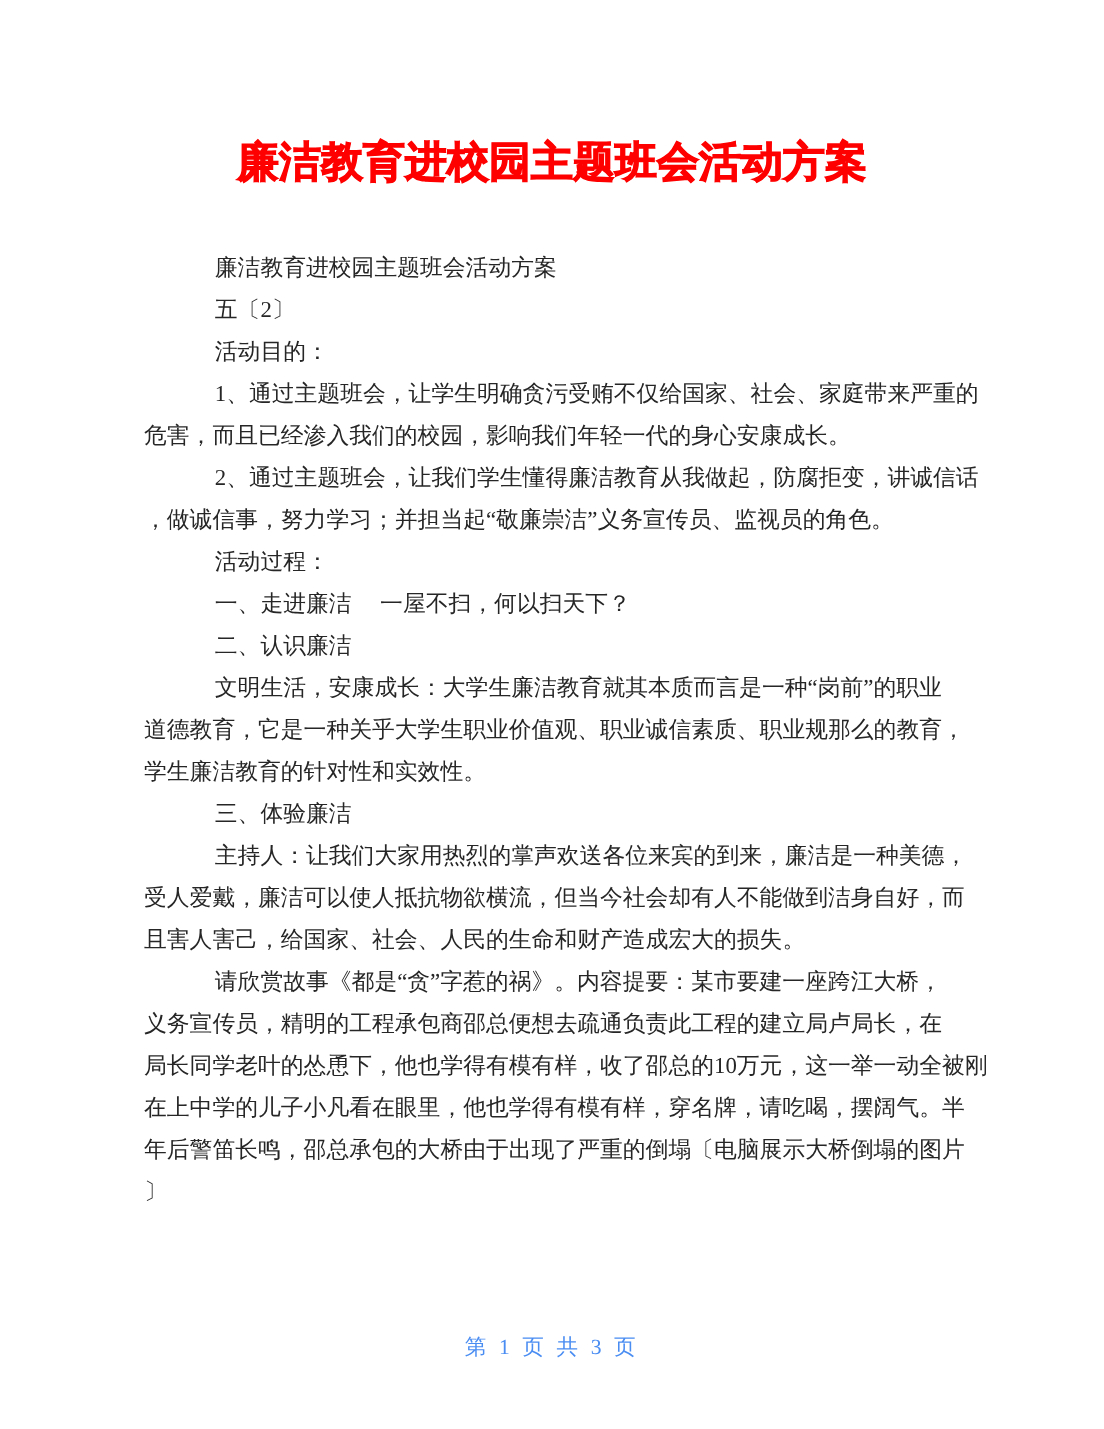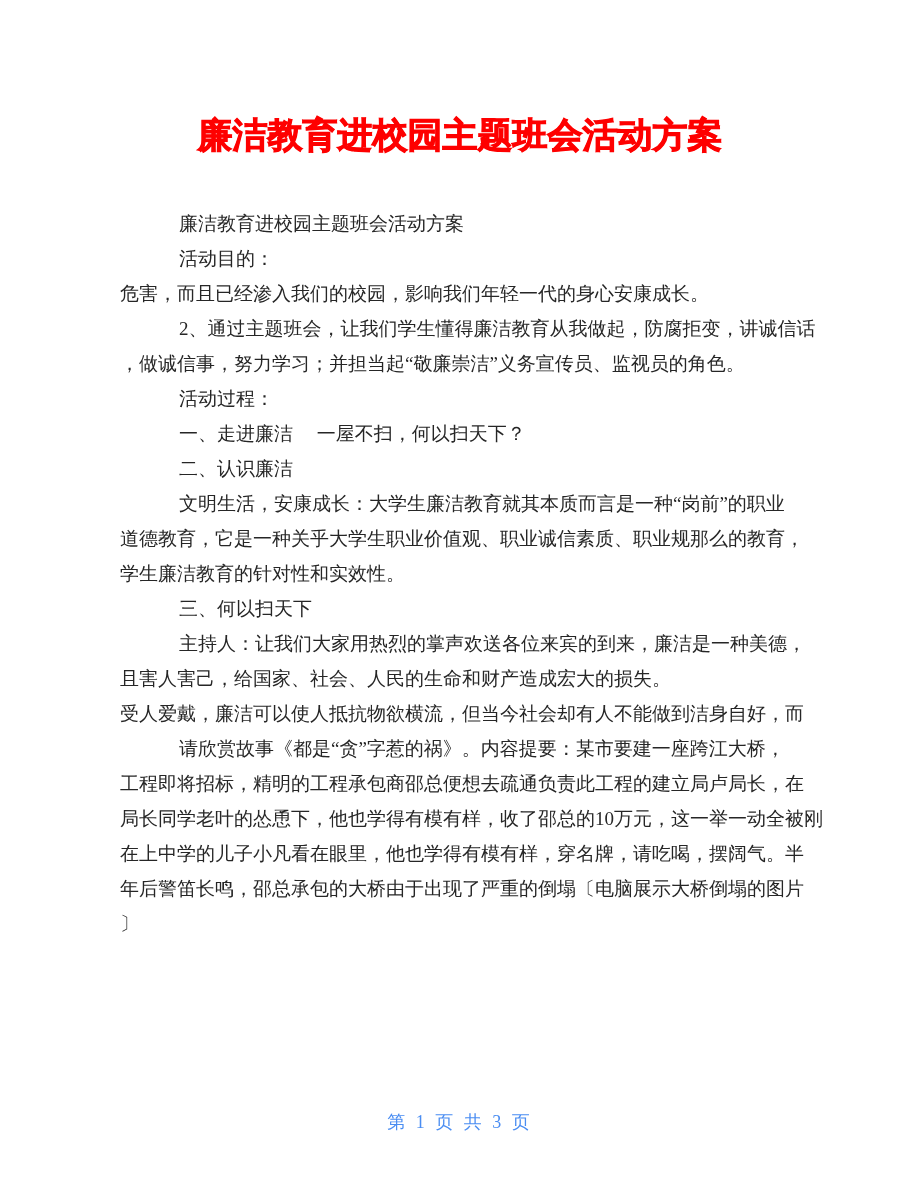--- a/index.html
+++ b/index.html
@@ -57,36 +57,38 @@
   }
 </style>
 </head>
 <body>
 
 <div class="page">
   <h1 class="doc-title" style="color: rgb(254, 0, 0);">廉洁教育进校园主题班会活动方案</h1>
 
   <div class="body-text" id="body-lines" style="color: rgb(38, 38, 38);">
       <div class="line indent">廉洁教育进校园主题班会活动方案</div>
+      <div class="line indent">五〔2〕</div>
       <div class="line indent">活动目的：</div>
+      <div class="line indent">1、通过主题班会，让学生明确贪污受贿不仅给国家、社会、家庭带来严重的</div>
       <div class="line">危害，而且已经渗入我们的校园，影响我们年轻一代的身心安康成长。</div>
       <div class="line indent">2、通过主题班会，让我们学生懂得廉洁教育从我做起，防腐拒变，讲诚信话</div>
       <div class="line">，做诚信事，努力学习；并担当起“敬廉崇洁”义务宣传员、监视员的角色。</div>
       <div class="line indent">活动过程：</div>
       <div class="line indent">一、走进廉洁　 一屋不扫，何以扫天下？</div>
       <div class="line indent">二、认识廉洁</div>
       <div class="line indent">文明生活，安康成长：大学生廉洁教育就其本质而言是一种“岗前”的职业</div>
       <div class="line">道德教育，它是一种关乎大学生职业价值观、职业诚信素质、职业规那么的教育，</div>
       <div class="line">学生廉洁教育的针对性和实效性。</div>
-      <div class="line indent">三、何以扫天下</div>
+      <div class="line indent">三、体验廉洁</div>
       <div class="line indent">主持人：让我们大家用热烈的掌声欢送各位来宾的到来，廉洁是一种美德，</div>
+      <div class="line">受人爱戴，廉洁可以使人抵抗物欲横流，但当今社会却有人不能做到洁身自好，而</div>
       <div class="line">且害人害己，给国家、社会、人民的生命和财产造成宏大的损失。</div>
-      <div class="line">受人爱戴，廉洁可以使人抵抗物欲横流，但当今社会却有人不能做到洁身自好，而</div>
       <div class="line indent">请欣赏故事《都是“贪”字惹的祸》。内容提要：某市要建一座跨江大桥，</div>
-      <div class="line">工程即将招标，精明的工程承包商邵总便想去疏通负责此工程的建立局卢局长，在</div>
+      <div class="line">义务宣传员，精明的工程承包商邵总便想去疏通负责此工程的建立局卢局长，在</div>
       <div class="line">局长同学老叶的怂恿下，他也学得有模有样，收了邵总的10万元，这一举一动全被刚</div>
       <div class="line">在上中学的儿子小凡看在眼里，他也学得有模有样，穿名牌，请吃喝，摆阔气。半</div>
       <div class="line">年后警笛长鸣，邵总承包的大桥由于出现了严重的倒塌〔电脑展示大桥倒塌的图片</div>
       <div class="line">〕</div>
     </div>
 
   <div class="page-footer" style="color: rgb(74, 141, 242);">第 1 页 共 3 页</div>
 </div>
 
 </body></html>

